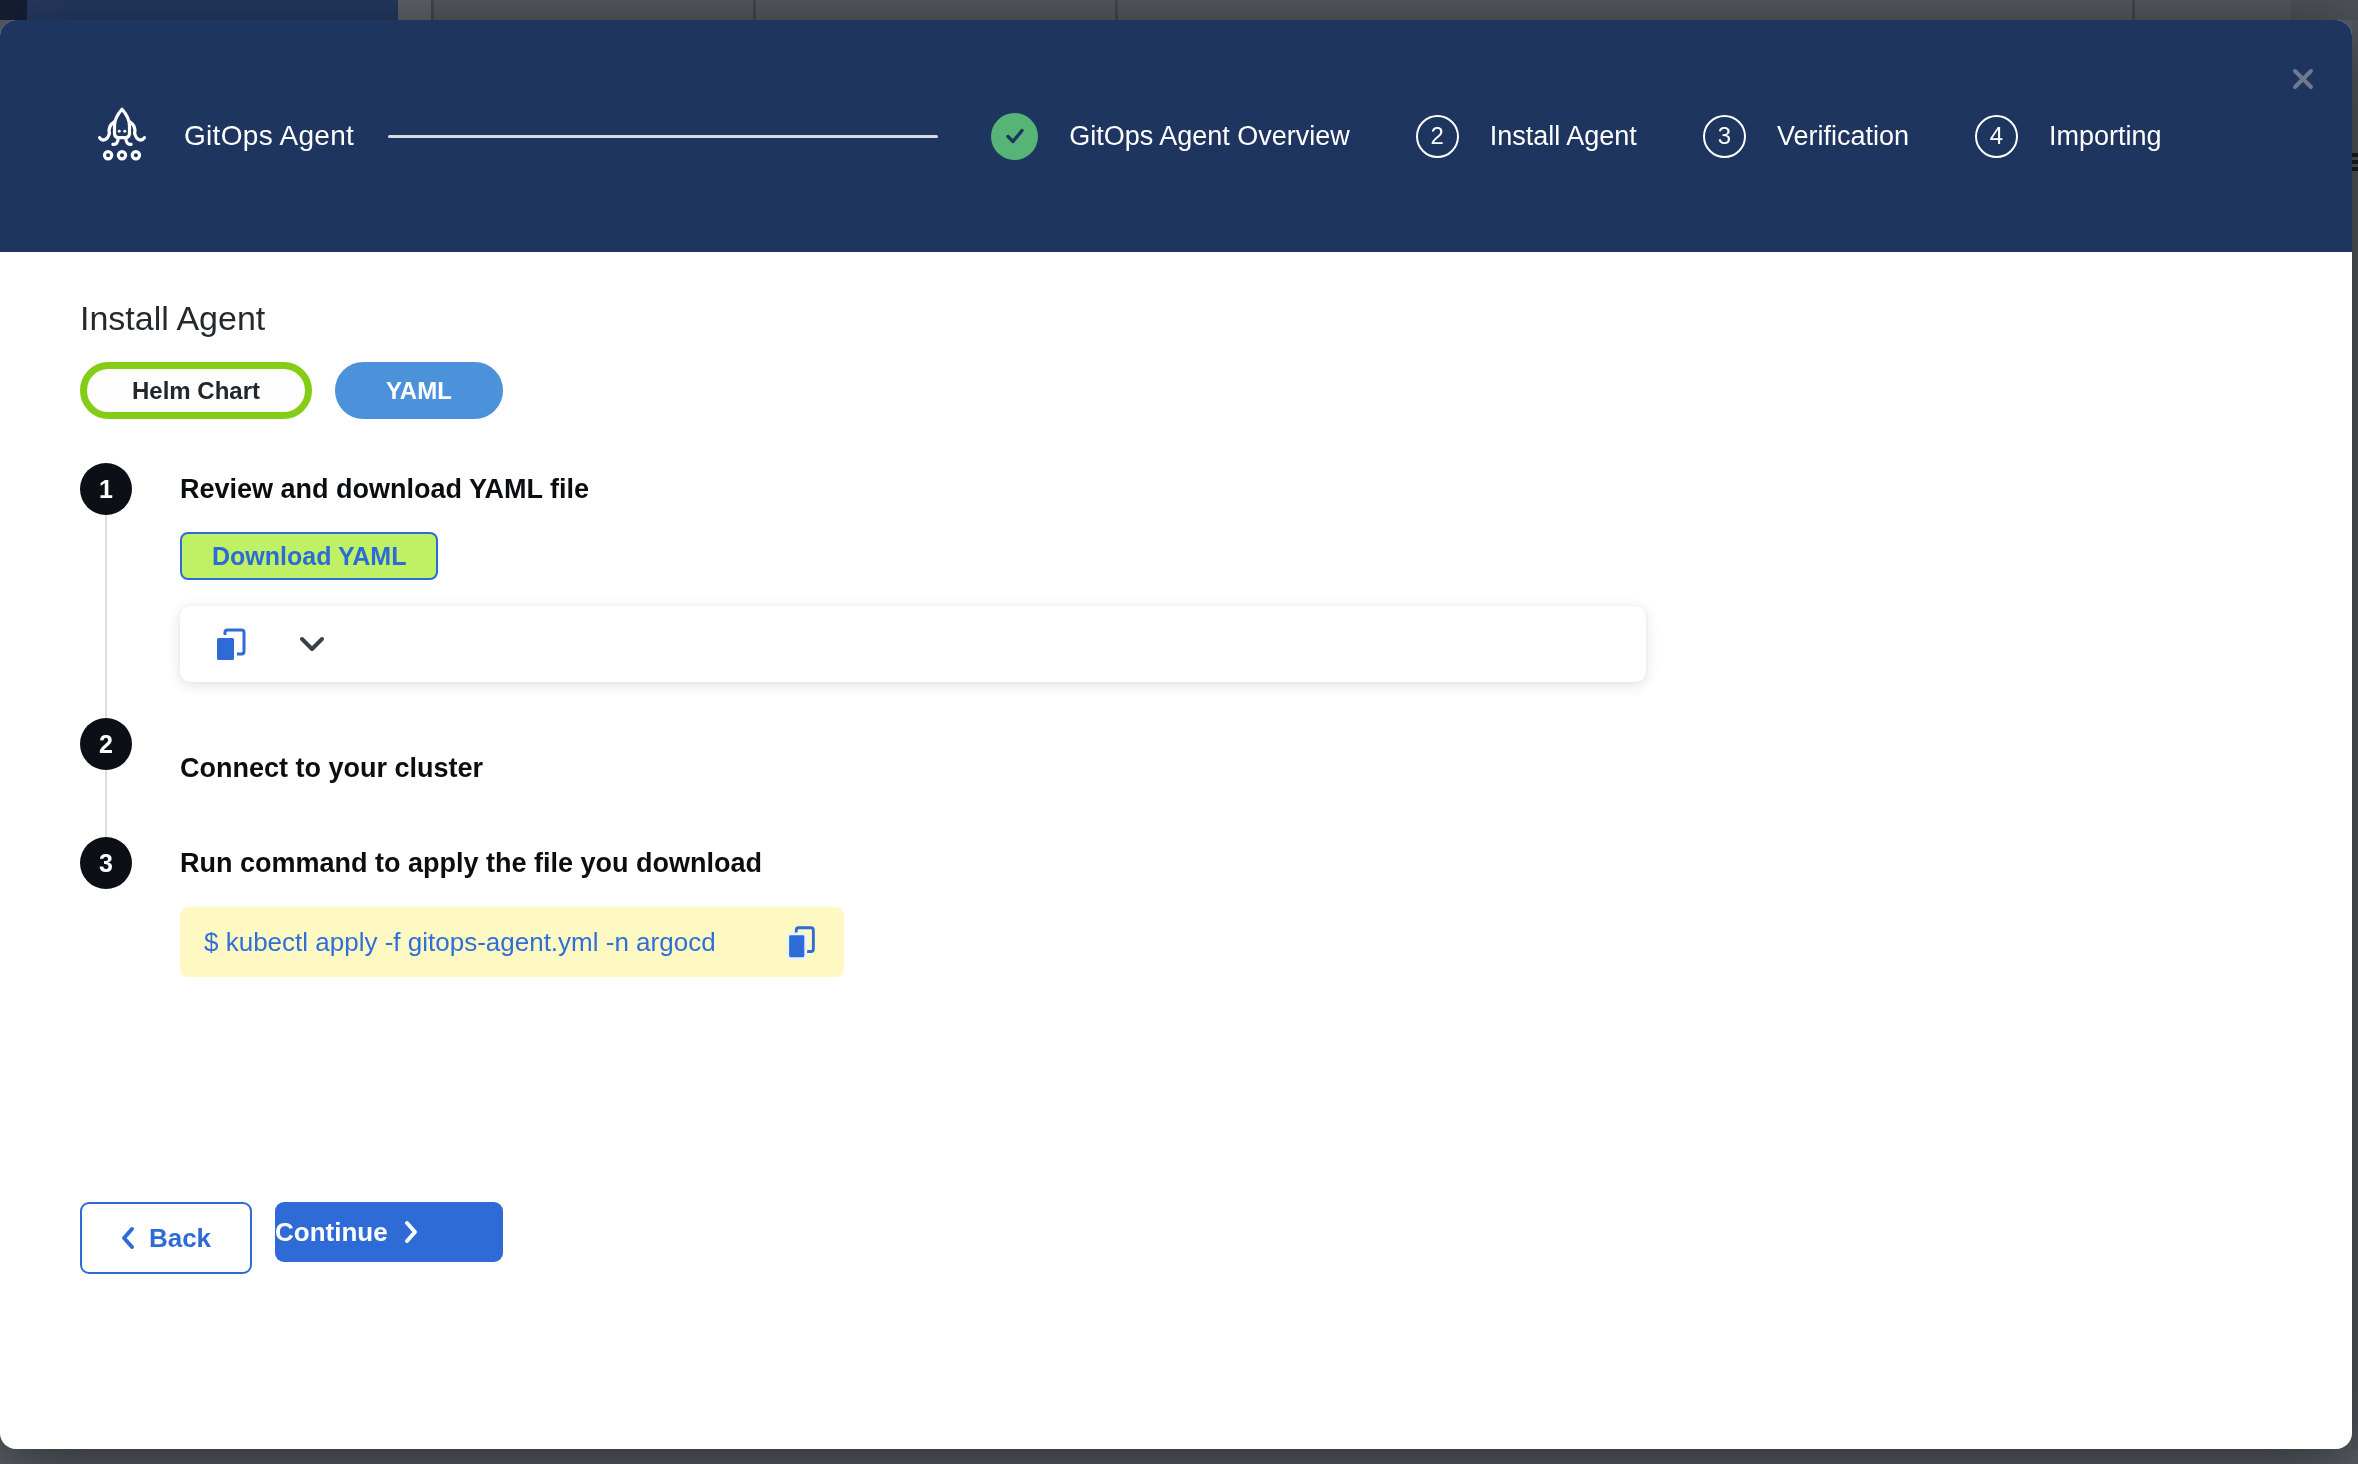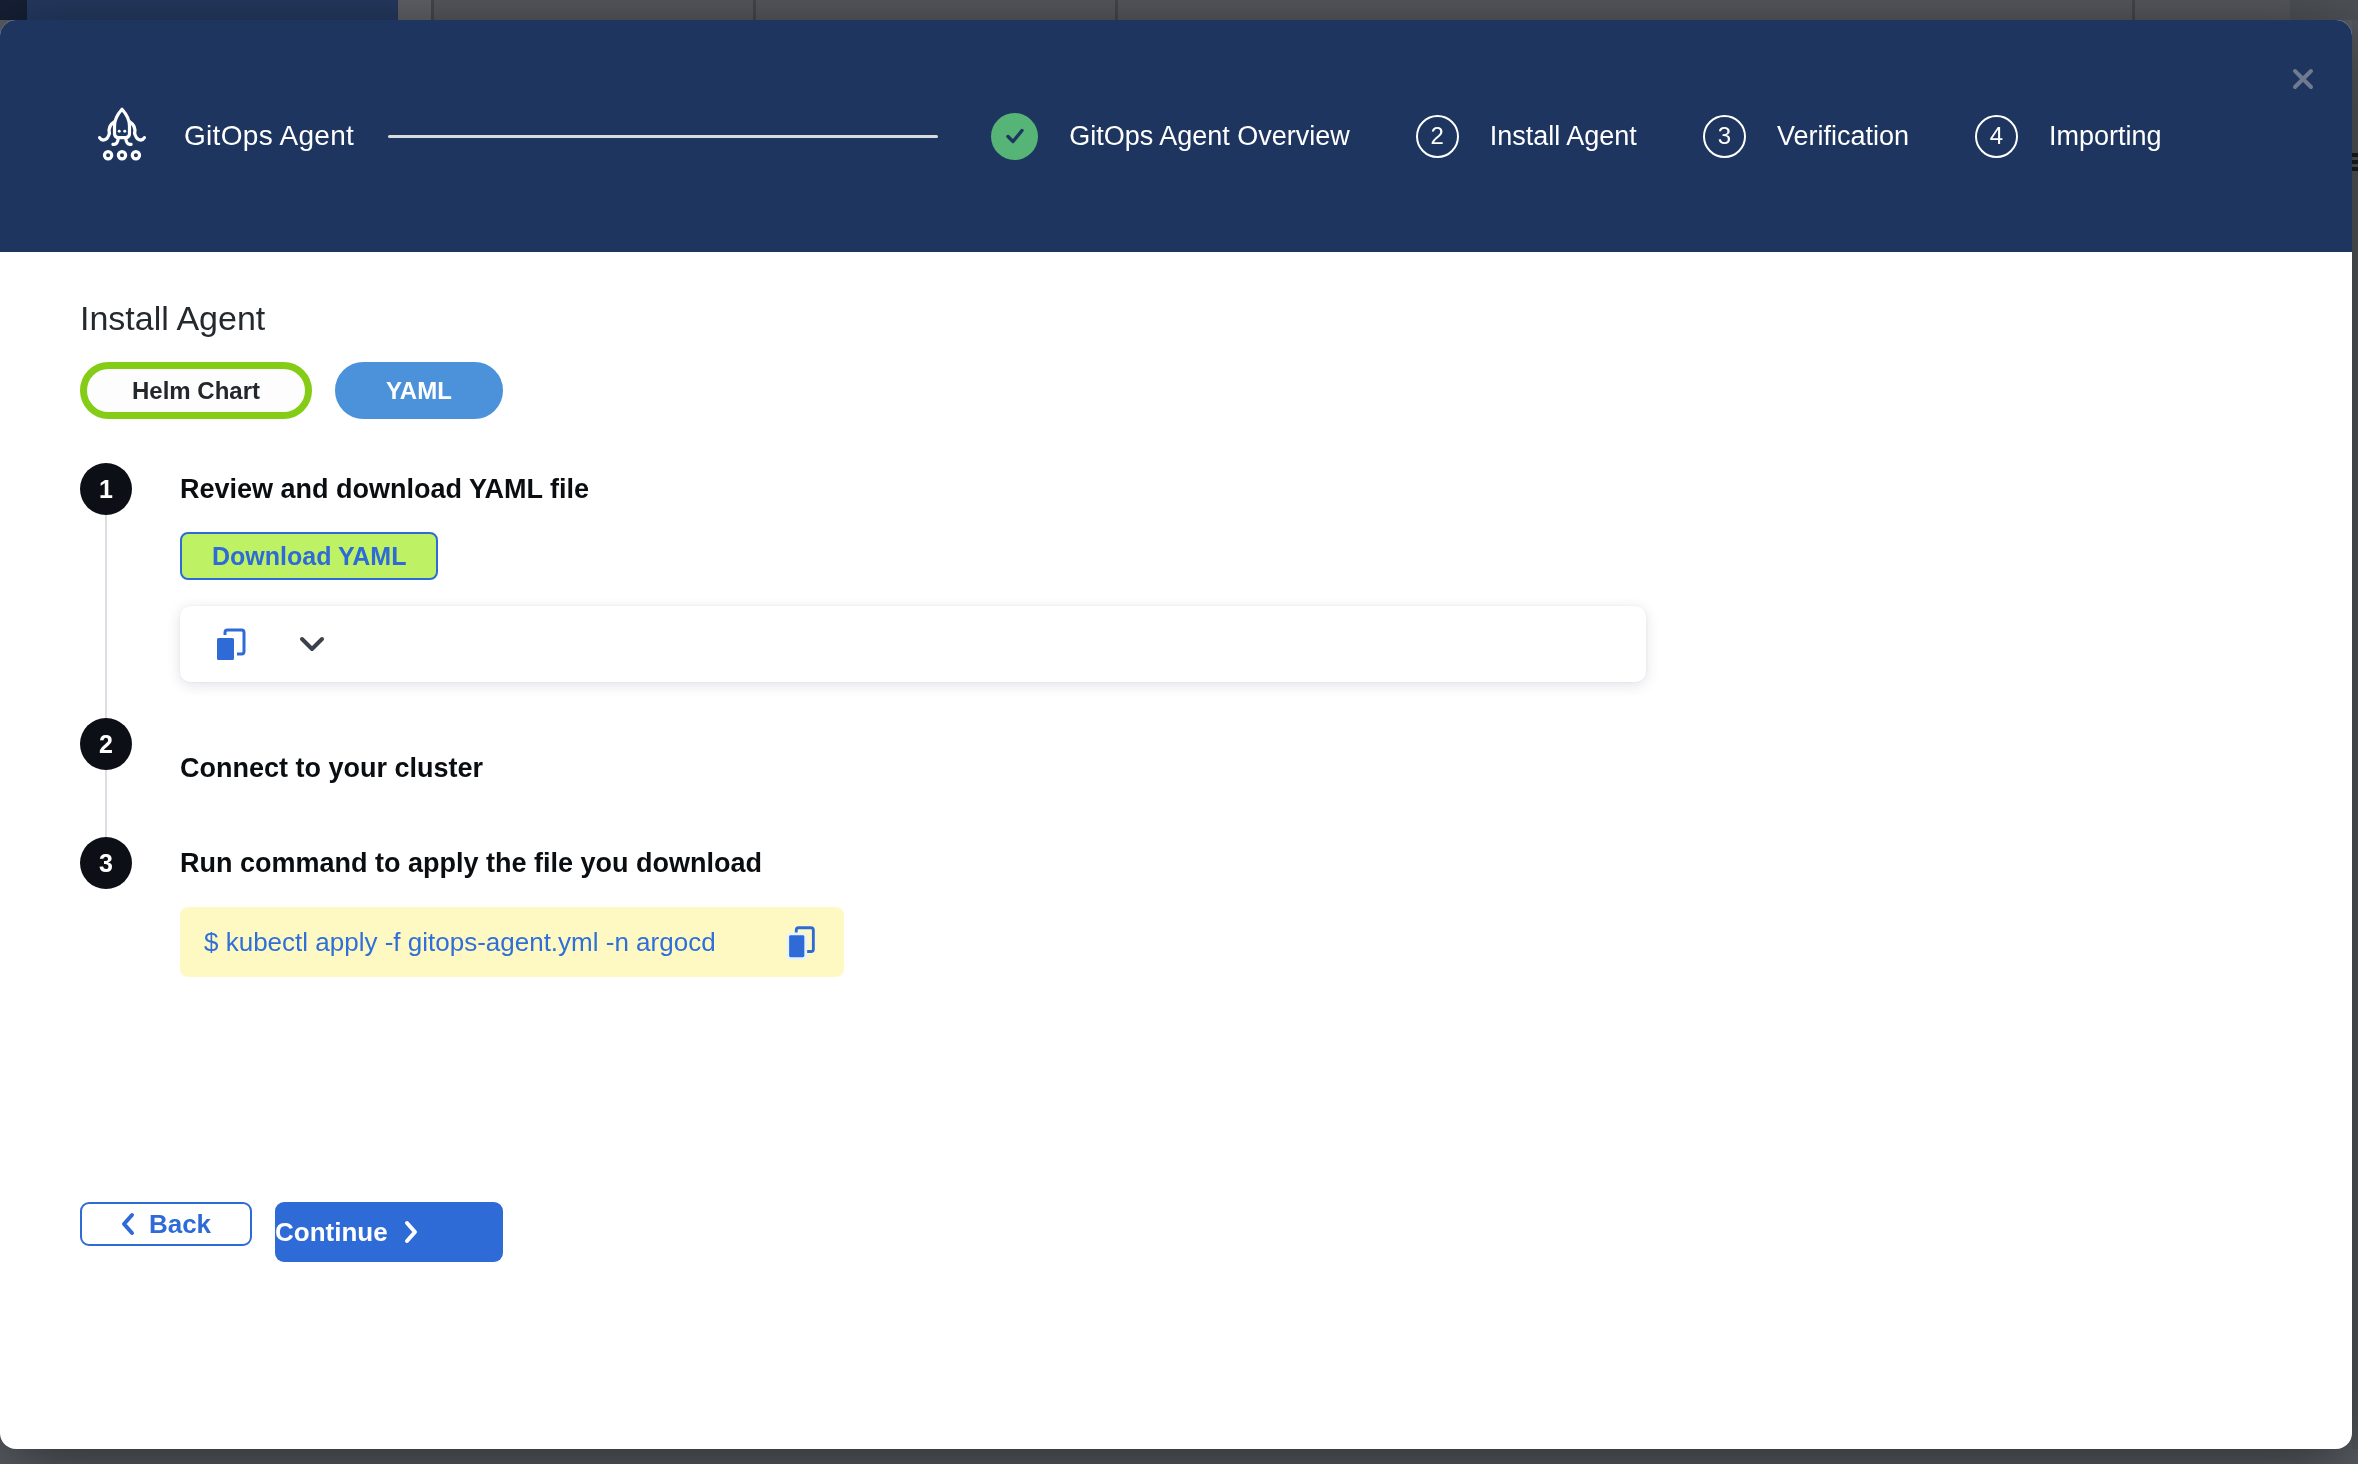--- a/index.html
+++ b/index.html
@@ -102,21 +102,21 @@
   .file-card .chev-btn { margin-left:46px; margin-right:6px; }
 
   .cmd-box {
     margin-top:18px; width:664px; height:70px; background:#fef9c3;
     border-radius:8px; display:flex; align-items:center; padding:0 24px;
   }
   .cmd-text { font-size:26px; color:#2f6fd9; flex:1 1 auto; white-space:nowrap; }
 
   .footer-row { display:flex; margin-top:225px; padding-bottom:60px; }
   .back-btn {
-    width:172px; height:44px; background:#ffffff; border:2px solid #2e6bd6;
+    width:172px; height:72px; background:#ffffff; border:2px solid #2e6bd6;
     border-radius:9px; color:#2e6bd6; font-size:26px; font-weight:700; cursor:pointer;
     display:flex; align-items:center; justify-content:center; gap:14px;
     font-family:"Liberation Sans", sans-serif;
   }
   .continue-btn {
     width:228px; height:60px; margin-left:23px; background:#2e6bd6; border:none;
     border-radius:9px; color:#ffffff; font-size:26px; font-weight:700; cursor:pointer;
     display:flex; align-items:center; justify-content:flex-start; gap:16px;
     font-family:"Liberation Sans", sans-serif;
   }

